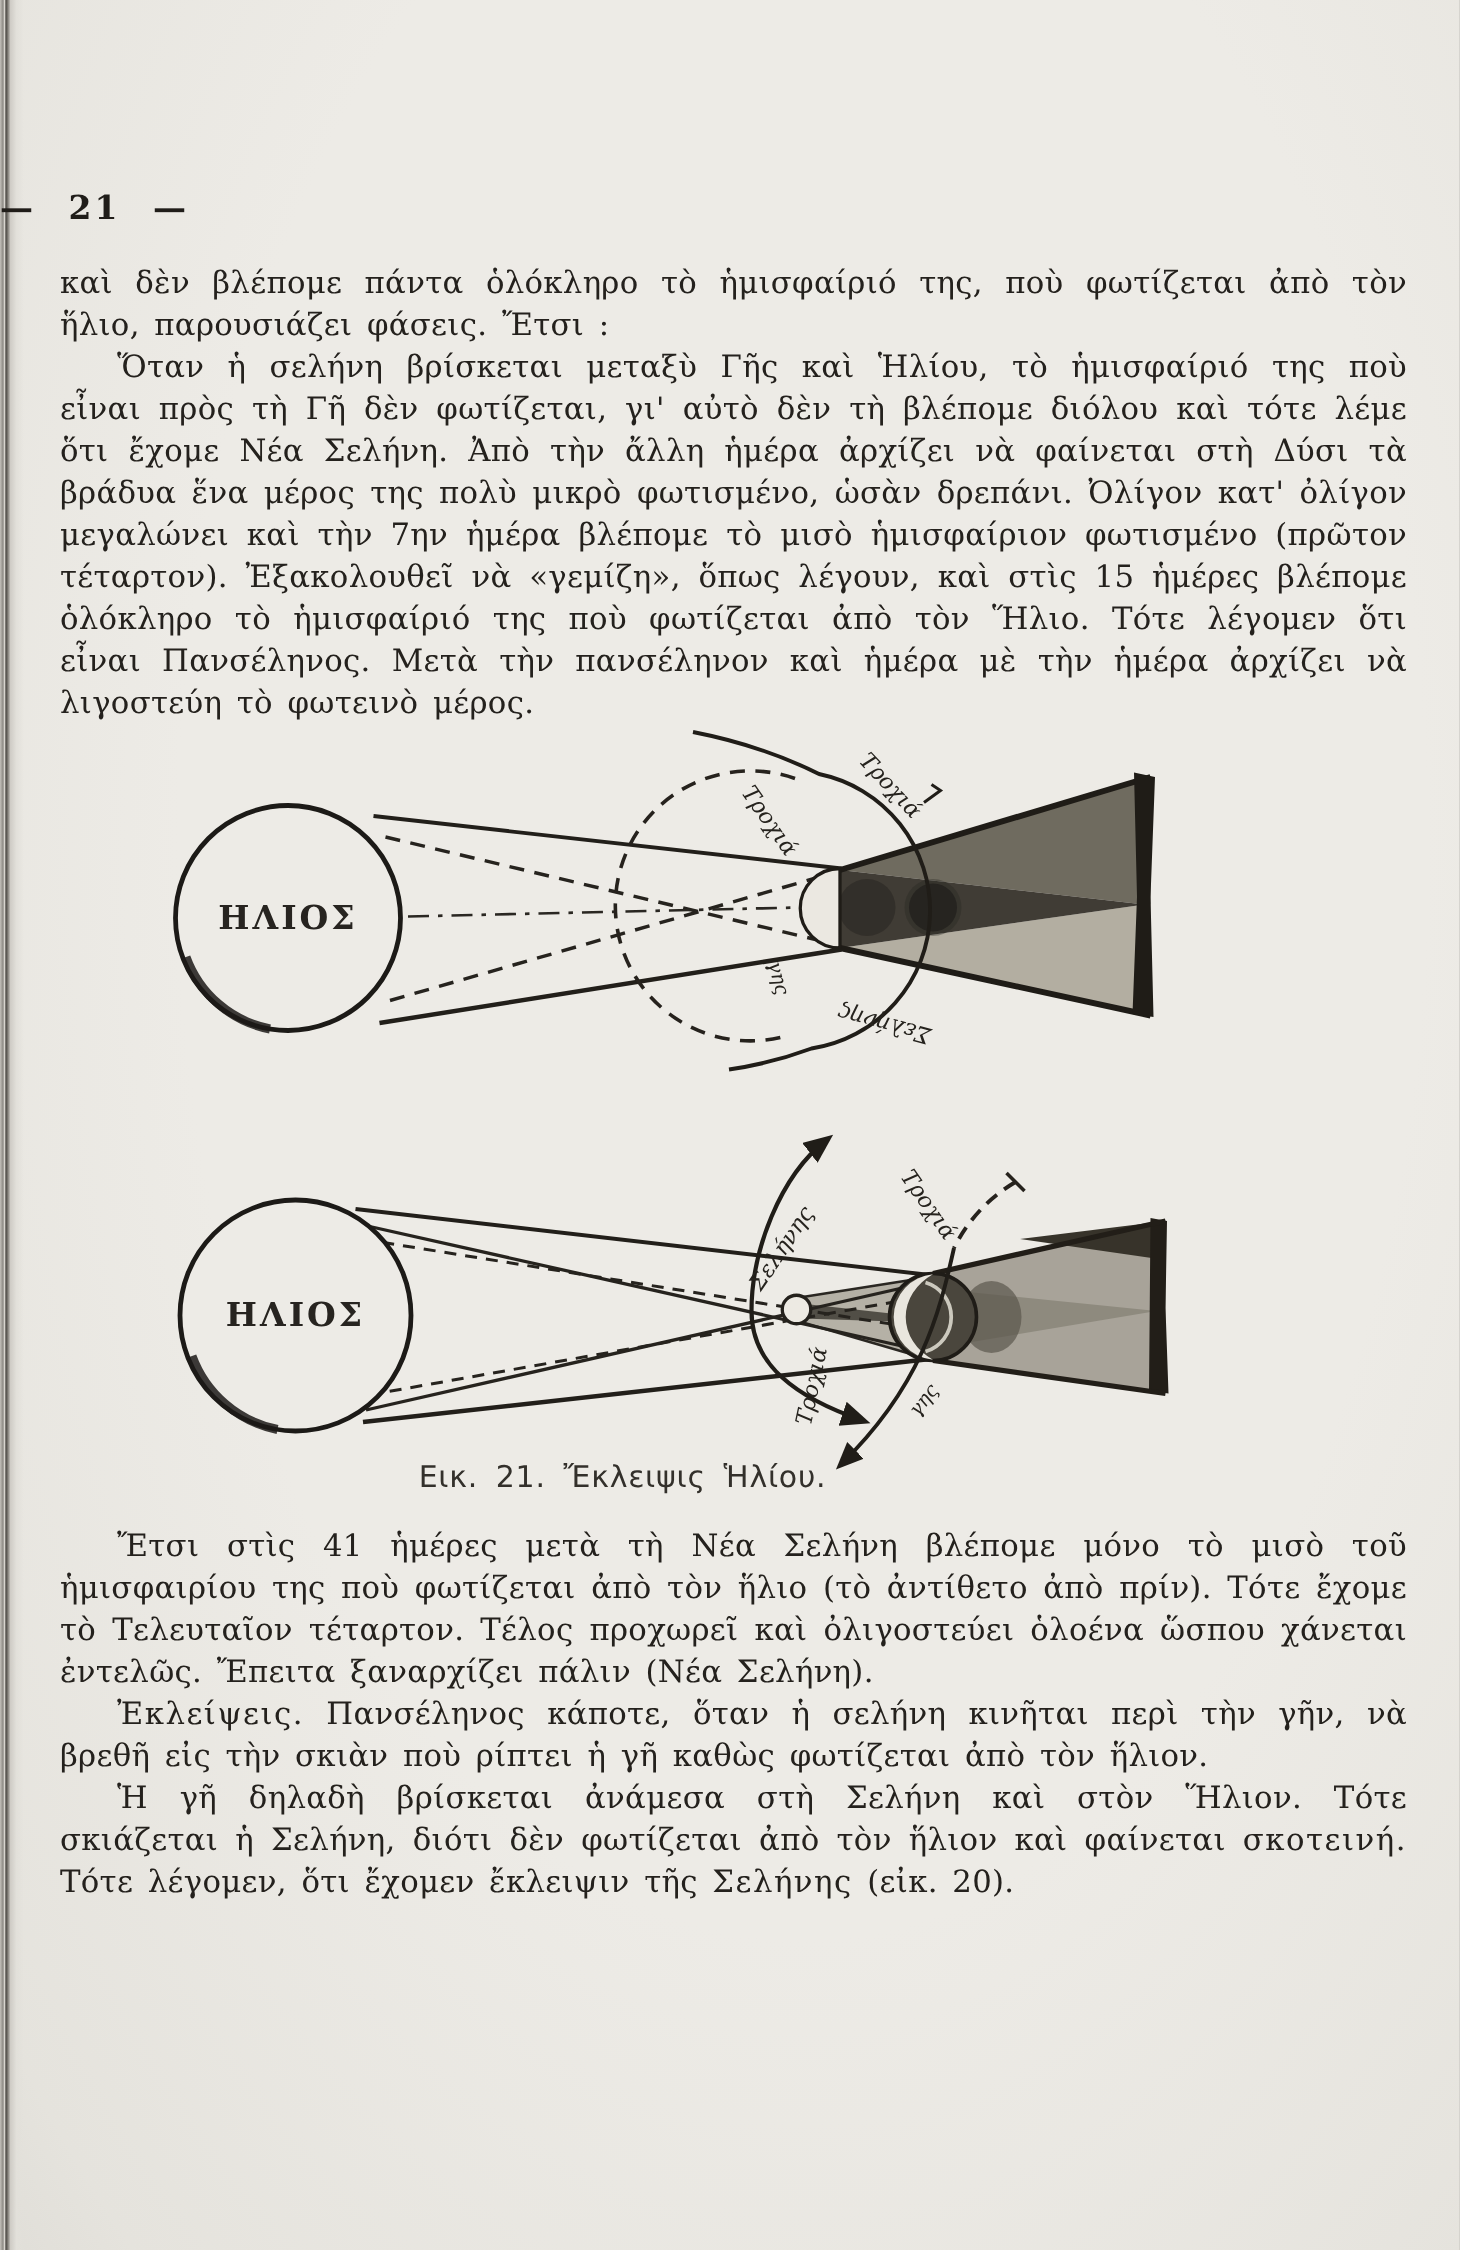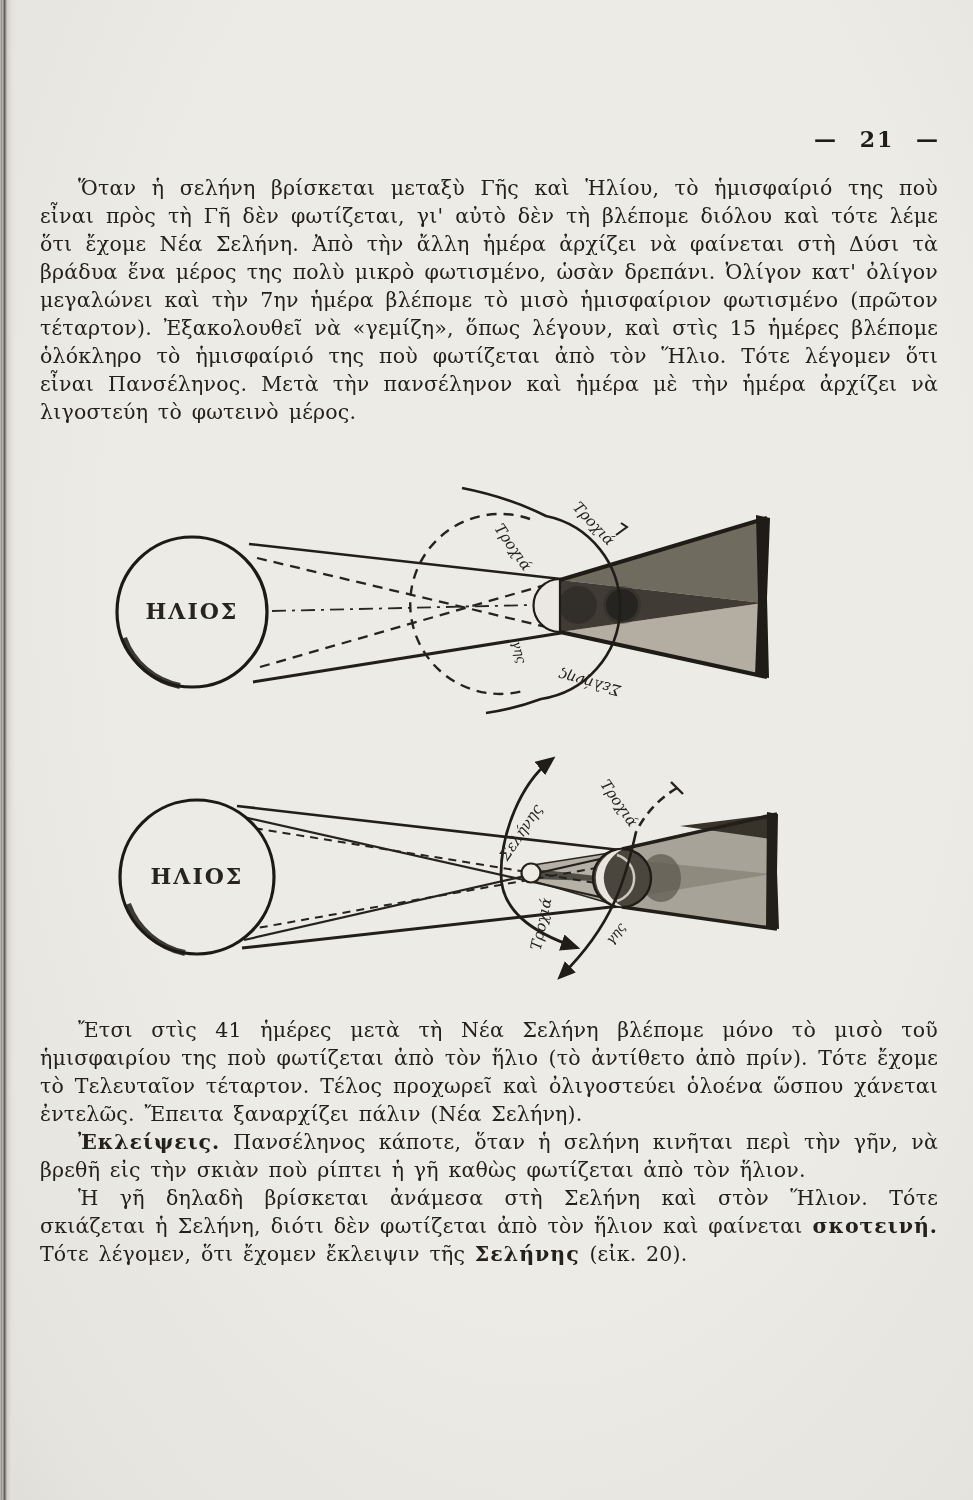--- a/index.html
+++ b/index.html
@@ -7,49 +7,50 @@
     position:relative; width:973px; height:1500px; margin:0 auto;
     background: radial-gradient(ellipse at 55% 38%, #edebe6 55%, #e5e3dd 92%, #e0ded8 100%);
     font-family:"DejaVu Serif","DejaVu Sans",serif;
     color:#24211d; overflow:hidden;
   }
   .binding-edge {
     position:absolute; left:0; top:0; bottom:0; width:16px;
     background: linear-gradient(90deg,#c4c1bb 0px,#8d8a84 2px,#d8d5cf 3px,#4e4b46 4px,#76736d 5px,#cfccc6 7px,#e2e0da 11px, rgba(234,232,227,0) 16px);
   }
   .pageno {
-    position:absolute; top:126px; left:0; width:940px; text-align:right;
+    position:absolute; top:126px; left:0; width:940px; text-align:left;
     font-size:22px; font-weight:bold; letter-spacing:2px; word-spacing:12px; color:#201d19;
   }
   .block { position:absolute; left:40px; width:898px; font-size:20.5px; line-height:28px;
     letter-spacing:0.2px; word-spacing:3px; text-align:justify; }
   .b1 { top:174px; }
   .b2 { top:1016px; }
   .block p { margin:0; text-indent:38px; }
   .block p.noindent { text-indent:0; }
-  .block b { font-weight:bold; letter-spacing:1px; }
+  .block b { font-weight:normal; letter-spacing:1px; }
   .caption { position:absolute; font-family:"DejaVu Sans","DejaVu Serif",sans-serif;
     font-size:20px; letter-spacing:0.5px; word-spacing:5px; color:#33302b; text-align:center; }
   .cap20 { top:720px; left:85px; width:690px; }
   .cap21 { top:972px; left:70px; width:690px; }
   svg.fig { position:absolute; overflow:visible; }
   .fig20 { left:110px; top:478px; }
   .fig21 { left:105px; top:752px; }
   .orbit-label { font-family:"DejaVu Serif",serif; font-style:italic; fill:#26231e; }
   .sun-label-text { font-family:"DejaVu Serif",serif; font-weight:bold; fill:#272420; letter-spacing:2px; }
 </style>
 </head>
 <body>
 
 <div class="page">
   <div class="binding-edge"></div>
 
   <div class="pageno">— 21 —</div>
 
   <div class="block b1">
+    <p class="noindent">καὶ δὲν βλέπομε πάντα ὁλόκληρο τὸ ἡμισφαίριό της, ποὺ φωτίζεται ἀπὸ τὸν ἥλιο, παρουσιάζει φάσεις. Ἔτσι :</p>
     <p>Ὅταν ἡ σελήνη βρίσκεται μεταξὺ Γῆς καὶ Ἡλίου, τὸ ἡμισφαίριό της ποὺ εἶναι πρὸς τὴ Γῆ δὲν φωτίζεται, γι' αὐτὸ δὲν τὴ βλέπομε διόλου καὶ τότε λέμε ὅτι ἔχομε Νέα Σελήνη. Ἀπὸ τὴν ἄλλη ἡμέρα ἀρχίζει νὰ φαίνεται στὴ Δύσι τὰ βράδυα ἕνα μέρος της πολὺ μικρὸ φωτισμένο, ὡσὰν δρεπάνι. Ὀλίγον κατ' ὀλίγον μεγαλώνει καὶ τὴν 7ην ἡμέρα βλέπομε τὸ μισὸ ἡμισφαίριον φωτισμένο (πρῶτον τέταρτον). Ἐξακολουθεῖ νὰ «γεμίζη», ὅπως λέγουν, καὶ στὶς 15 ἡμέρες βλέπομε ὁλόκληρο τὸ ἡμισφαίριό της ποὺ φωτίζεται ἀπὸ τὸν Ἥλιο. Τότε λέγομεν ὅτι εἶναι Πανσέληνος. Μετὰ τὴν πανσέληνον καὶ ἡμέρα μὲ τὴν ἡμέρα ἀρχίζει νὰ λιγοστεύη τὸ φωτεινὸ μέρος.</p>
   </div>
 
   <svg class="fig fig20" width="690" height="240" viewBox="0 0 690 240">
 
     <polygon points="450,102 657,40 657,125 653,125" fill="#6f6b5f"></polygon>
     <polygon points="450,154 657,199 657,125 653,125" fill="#b3aea1"></polygon>
     <polygon points="450,102 653,125 450,154" fill="#403c35"></polygon>
     <circle cx="512" cy="127" r="19" fill="#262420" opacity="0.35"></circle>
     <circle cx="512" cy="127" r="16" fill="#262420"></circle>
@@ -120,19 +121,20 @@
     <line x1="566" y1="30" x2="578" y2="42" stroke="#26221d" stroke-width="2.4"></line>
     <path d="M 531,80 C 521,125 509,172 456,224" fill="none" stroke="#201d18" stroke-width="2.6" marker-end="url(#arw)"></path>
 
     <circle cx="426" cy="121" r="9.5" fill="#edeae3" stroke="#24211c" stroke-width="2.2"></circle>
 
     <text class="orbit-label" font-size="15" text-anchor="middle" transform="translate(420,83) rotate(-56)">Σελήνης</text>
     <text class="orbit-label" font-size="15" text-anchor="middle" transform="translate(510,54) rotate(55)">Τροχιά</text>
     <text class="orbit-label" font-size="15" text-anchor="middle" transform="translate(441,173) rotate(-78)">Τροχιά</text>
     <text class="orbit-label" font-size="13" text-anchor="middle" transform="translate(514,184) rotate(-52)">γης</text>
   </svg>
+  <div class="caption cap21">Εικ. 21. Ἔκλειψις Ἡλίου.</div>
 
   <div class="block b2">
     <p>Ἔτσι στὶς 41 ἡμέρες μετὰ τὴ Νέα Σελήνη βλέπομε μόνο τὸ μισὸ τοῦ ἡμισφαιρίου της ποὺ φωτίζεται ἀπὸ τὸν ἥλιο (τὸ ἀντίθετο ἀπὸ πρίν). Τότε ἔχομε τὸ Τελευταῖον τέταρτον. Τέλος προχωρεῖ καὶ ὀλιγοστεύει ὁλοένα ὥσπου χάνεται ἐντελῶς. Ἔπειτα ξαναρχίζει πάλιν (Νέα Σελήνη).</p>
     <p><b>Ἐκλείψεις.</b><span> Πανσέληνος κάποτε, ὅταν ἡ σελήνη κινῆται περὶ τὴν γῆν, νὰ βρεθῆ εἰς τὴν σκιὰν ποὺ ρίπτει ἡ γῆ καθὼς φωτίζεται ἀπὸ τὸν ἥλιον.</span></p>
     <p><span>Ἡ γῆ δηλαδὴ βρίσκεται ἀνάμεσα στὴ Σελήνη καὶ στὸν Ἥλιον. Τότε σκιάζεται ἡ Σελήνη, διότι δὲν φωτίζεται ἀπὸ τὸν ἥλιον καὶ φαίνεται </span><b>σκοτεινή.</b><span> Τότε λέγομεν, ὅτι ἔχομεν ἔκλειψιν τῆς </span><b>Σελήνης</b><span> (εἰκ. 20).</span></p>
   </div>
 </div>
 
 </body></html>

